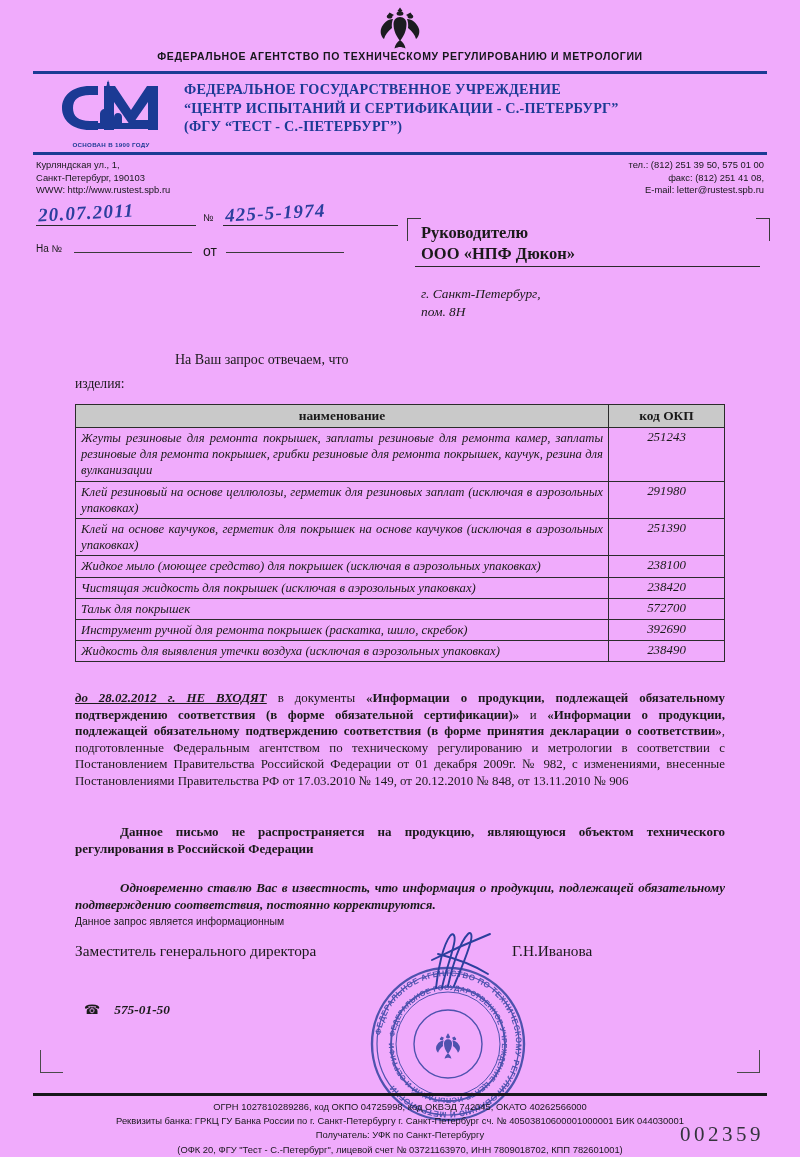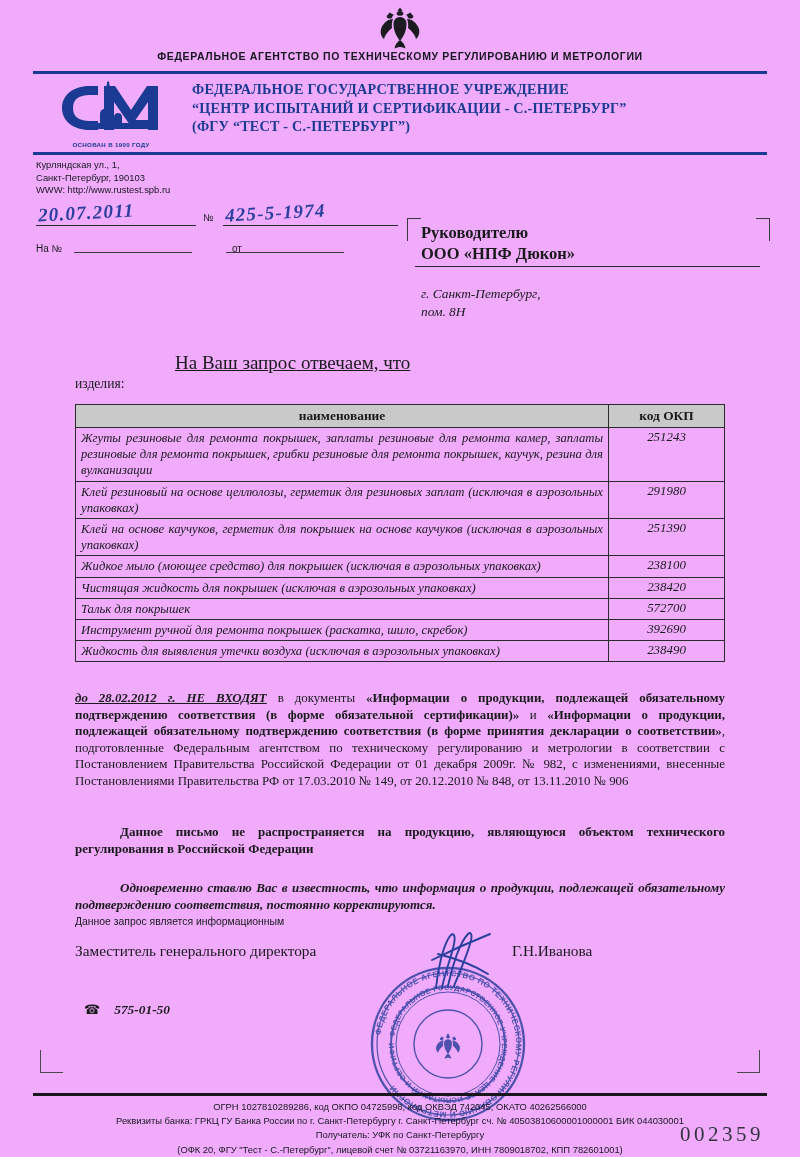--- a/index.html
+++ b/index.html
@@ -70,21 +70,21 @@
     text-align: center;
     font-family: "Liberation Sans", sans-serif;
     font-weight: bold;
     font-size: 6.2px;
     letter-spacing: 0.3px;
     color: #1b3a94;
   }
 
   .org-title {
     position: absolute;
-    left: 192px;
+    left: 184px;
     top: 80px;
     right: 36px;
     font-family: "Liberation Serif", serif;
     font-weight: bold;
     font-size: 14.2px;
     line-height: 18.5px;
     letter-spacing: 0.2px;
     color: #1b3a94;
   }
 
@@ -154,22 +154,21 @@
   .na-no-line {
     position: absolute;
     left: 74px; top: 252px;
     width: 118px;
     border-bottom: 1.1px solid #3a3a3a;
   }
   .ot-label {
     position: absolute;
     left: 203px; top: 243px;
     font-family: "Liberation Sans", sans-serif;
-    font-size: 10px;
-    margin-left: 29px;
+    font-size: 14px;
   }
   .ot-line {
     position: absolute;
     left: 226px; top: 252px;
     width: 118px;
     border-bottom: 1.1px solid #3a3a3a;
   }
 
   
   .addressee {
@@ -212,22 +211,21 @@
     font-size: 13.4px;
     line-height: 17.5px;
     padding-left: 6px;
   }
 
   
   .intro1 {
     position: absolute;
     left: 175px;
     top: 352px;
-    font-size: 19px;
-    text-decoration: underline;
+    font-size: 14px;
   }
   .intro2 {
     position: absolute;
     left: 75px;
     top: 376px;
     font-size: 13.6px;
   }
 
   
   table.prod {
@@ -445,20 +443,25 @@
   <div class="org-title">
     <div>ФЕДЕРАЛЬНОЕ ГОСУДАРСТВЕННОЕ УЧРЕЖДЕНИЕ</div>
     <div>“ЦЕНТР ИСПЫТАНИЙ И СЕРТИФИКАЦИИ - С.-ПЕТЕРБУРГ”</div>
     <div>(ФГУ “ТЕСТ - С.-ПЕТЕРБУРГ”)</div>
   </div>
 
   <div class="addr-left">
     <div>Курляндская ул., 1,</div>
     <div>Санкт-Петербург, 190103</div>
     <div>WWW: http://www.rustest.spb.ru</div>
+  </div>
+  <div class="addr-right">
+    <div>тел.: (812) 251 39 50,  575 01 00</div>
+    <div>факс: (812) 251 41 08,</div>
+    <div>E-mail: letter@rustest.spb.ru</div>
   </div>
 
   <div class="ref-date">
     <span class="hand">20.07.2011</span>
   </div>
   <div class="ref-no-label">№</div>
   <div class="ref-no">
     <span class="hand">425-5-1974</span>
   </div>
   <div class="na-no-label">На №</div>

